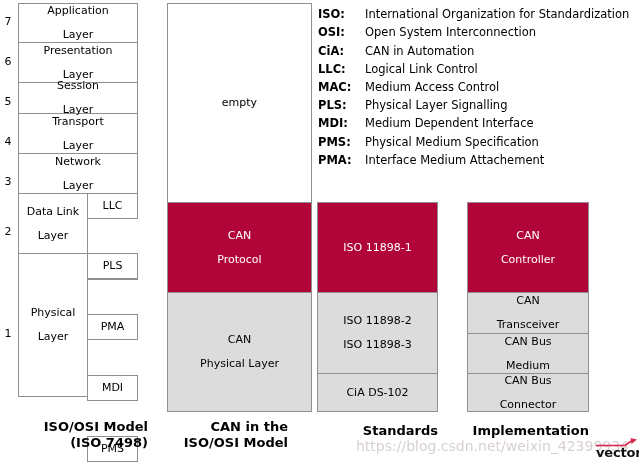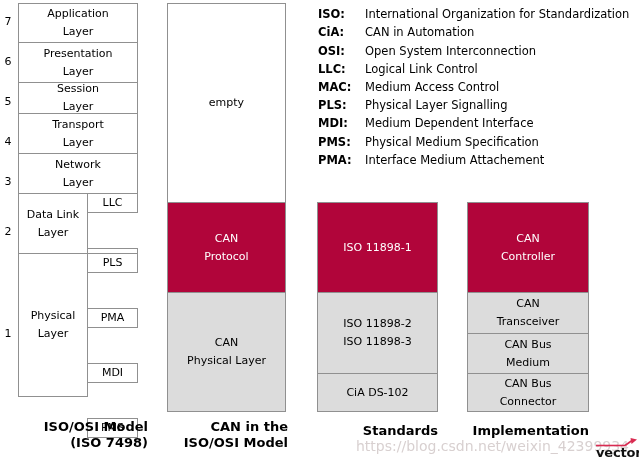--- a/index.html
+++ b/index.html
@@ -16,21 +16,21 @@
   .cell {
     box-sizing: border-box;
     border: 1px solid var(--border);
     background: #fff;
     display: flex;
     align-items: center;
     justify-content: center;
     text-align: center;
     white-space: pre-line;
     font-size: 11px;
-    line-height: 18px;
+    line-height: 24px;
     margin-top: -1px;
   }
   .cell.first { margin-top: 0; }
   .cell.red { background: var(--red); color: #fff; }
   .cell.gray { background: var(--box_gray); }
   .hrow { display: flex; margin-top: -1px; }
   .hrow .main { flex: none; width: 70px; margin-top: 0; height: 100%; }
   .subcol { width: 51px; margin-left: -1px; display: flex; flex-direction: column; gap: 36px; }
   .subcol .cell { width: 100%; }
   .num {
@@ -106,21 +106,21 @@
         <div class="cell first" style="height:32px">PLS</div>
         <div class="cell" style="height:41px">PMA</div>
         <div class="cell" style="flex:1">MDI</div>
         <div class="cell" style="height:41px">PMS</div>
       </div>
     </div>
   </div>
   <div class="caption" style="left:8px; top:419px; width:140px;">ISO/OSI Model
 (ISO 7498)</div>
 
-  <div class="col" style="left:167px; top:3px; width:119px;">
+  <div class="col" style="left:167px; top:3px; width:145px;">
     <div class="cell first" style="height:200px">empty</div>
     <div class="cell red" style="height:91px">CAN
 Protocol</div>
     <div class="cell gray" style="height:120px">CAN
 Physical Layer</div>
   </div>
   <div class="caption" style="left:167px; top:419px; width:121px;">CAN in the
 ISO/OSI Model</div>
 
   <div class="col" style="left:317px; top:202px; width:121px;">
@@ -142,26 +142,26 @@
 Connector</div>
   </div>
   <div class="caption" style="left:467px; top:423px; width:122px;">Implementation</div>
 
   <div class="legend">
     <div class="legend-row">
       <span class="legend-abbr">ISO:</span>
       <span class="legend-def">International Organization for Standardization</span>
     </div>
     <div class="legend-row">
+      <span class="legend-abbr">OSI:</span>
+      <span class="legend-def">Open System Interconnection</span>
+    </div>
+    <div class="legend-row">
       <span class="legend-abbr">CiA:</span>
       <span class="legend-def">CAN in Automation</span>
-    </div>
-    <div class="legend-row">
-      <span class="legend-abbr">OSI:</span>
-      <span class="legend-def">Open System Interconnection</span>
     </div>
     <div class="legend-row">
       <span class="legend-abbr">LLC:</span>
       <span class="legend-def">Logical Link Control</span>
     </div>
     <div class="legend-row">
       <span class="legend-abbr">MAC:</span>
       <span class="legend-def">Medium Access Control</span>
     </div>
     <div class="legend-row">

